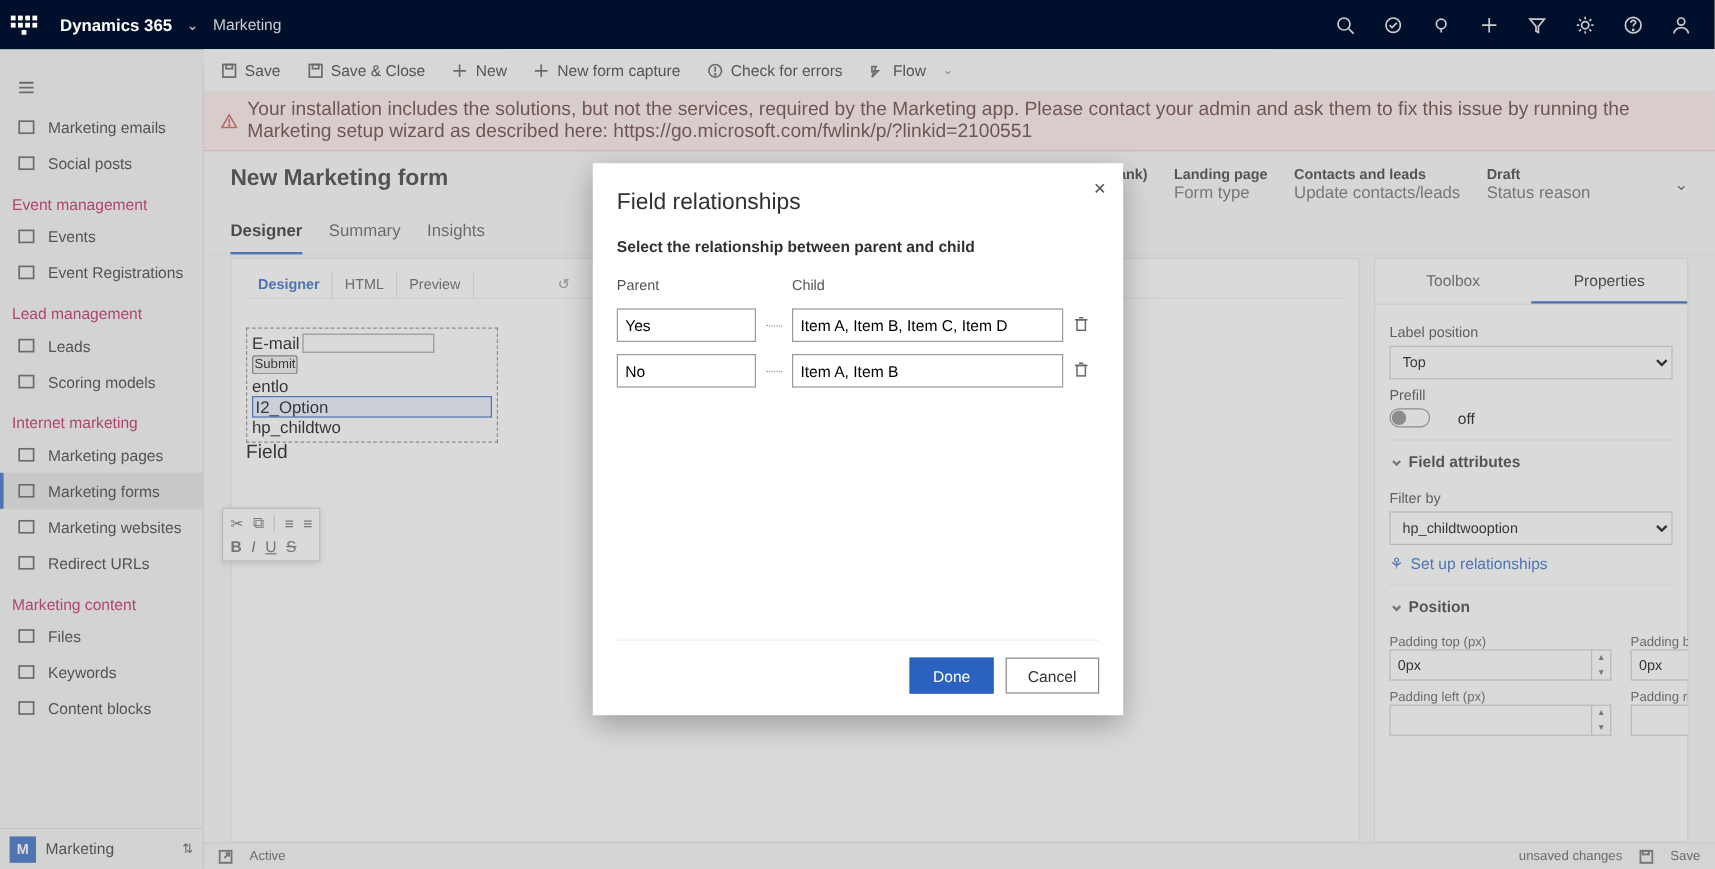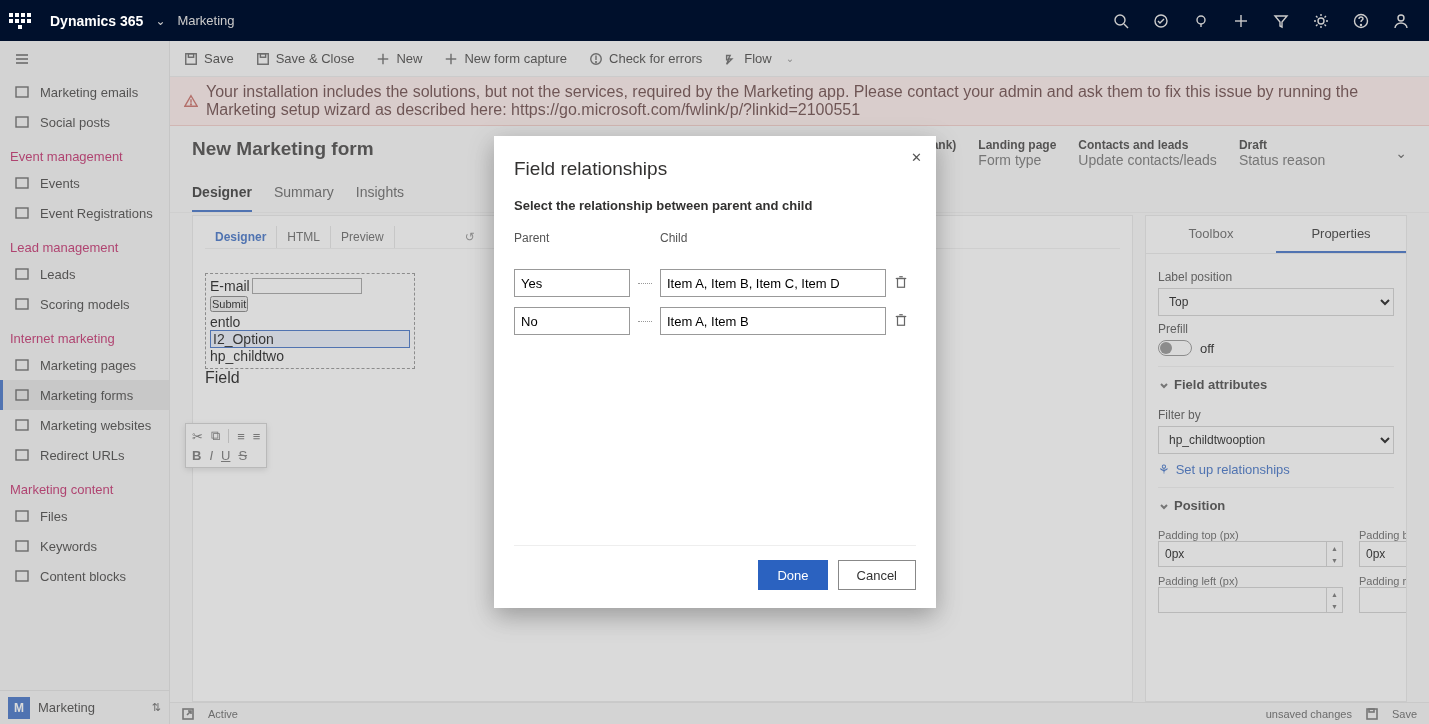--- a/index.html
+++ b/index.html
@@ -10,21 +10,21 @@
 .topbar .waffle { width: 24px; height: 24px; display: flex; flex-wrap: wrap; gap: 2px; align-content: center; justify-content: center; margin-right: 18px; }
 .topbar .waffle span { width: 4px; height: 4px; background: #fff; }
 .topbar .brand { font-weight: 600; margin-right: 6px; }
 .topbar .chevdown { margin: 0 12px 0 6px; font-size: 12px; color: #ccc; }
 .topbar .module { color: #ccc; font-size: 13px; }
 .topbar .spacer { flex: 1; }
 .topbar .ticon { width: 40px; height: 41px; display: flex; align-items: center; justify-content: center; color: #ccc; font-size: 16px; }
 .ticon svg { width: 16px; height: 16px; stroke: #ccc; fill: none; stroke-width: 1.4; }
 
 
-.leftnav { position: absolute; top: 41px; left: 0; width: 170px; bottom: 0; background: #f4f4f4; border-right: 1px solid #e0e0e0; font-size: 13px; color: #323130; overflow: hidden; }
+.leftnav { position: absolute; top: 55px; left: 0; width: 170px; bottom: 0; background: #f4f4f4; border-right: 1px solid #e0e0e0; font-size: 13px; color: #323130; overflow: hidden; }
 .leftnav .ham { height: 36px; display: flex; align-items: center; padding-left: 14px; }
 .leftnav .ham svg { width: 16px; height: 16px; stroke: #555; stroke-width: 1.6; fill: none; }
 .nav-item { display: flex; align-items: center; height: 30px; padding: 0 10px 0 14px; cursor: pointer; gap: 10px; white-space: nowrap; overflow: hidden; text-overflow: ellipsis; }
 .nav-item.active { background: #e3e3e3; border-left: 3px solid #2b62c0; padding-left: 11px; }
 .nav-section { padding: 12px 10px 4px 10px; font-weight: 400; font-size: 13px; color: #be185d; }
 .nav-item svg { width: 16px; height: 16px; stroke: #555; fill: none; stroke-width: 1.4; flex-shrink: 0; }
 
 .area-switch { position: absolute; bottom: 0; left: 0; right: 0; height: 34px; display: flex; align-items: center; padding: 0 8px; background: #f4f4f4; border-top: 1px solid #e0e0e0; gap: 8px; }
 .area-switch .badge { width: 22px; height: 22px; background: #2b62c0; color: #fff; display: flex; align-items: center; justify-content: center; font-size: 12px; font-weight: 600; }
 .area-switch .chev { margin-left: auto; font-size: 11px; color: #555; }
@@ -74,21 +74,21 @@
 
 .rightpanel { width: 262px; background:#fff; border:1px solid #e6e6e6; font-size:13px; display:flex; flex-direction:column; }
 .rp-tabs { display:flex; border-bottom:1px solid #e8e8e8; }
 .rp-tabs div { flex:1; text-align:center; padding:10px 0; font-size:13px; color:#555; cursor:pointer;}
 .rp-tabs div.act { color:#222; border-bottom:2px solid #2b62c0;}
 .rp-body { padding: 10px 12px; overflow:auto; flex:1;}
 .rp-label { font-size:12px; color:#444; margin: 6px 0 4px 0;}
 .rp-body select, .rp-body input.txt { width:100%; height:28px; border:1px solid #ccc; font-size:12px; padding:0 6px; background:#fff;}
 .toggle { width:34px; height:16px; border:1px solid #888; border-radius:9px; position:relative;}
 .toggle::after { content:""; width:12px; height:12px; background:#888; border-radius:50%; position:absolute; left:1px; top:1px;}
-.tgrow { display:flex; align-items:center; gap:8px;}
+.tgrow { display:flex; align-items:center; gap:23px;}
 .section-hdr { display:flex; align-items:center; gap:4px; padding:10px 0; border-top:1px solid #eee; margin-top:10px; font-weight:600; font-size:13px; color:#333;}
 .section-hdr svg{ width:12px; height:12px; stroke:#666; fill:none; stroke-width:2;}
 .link { color:#2b62c0; font-size:13px; display:flex; align-items:center; gap:6px; margin-top:8px; cursor:pointer;}
 .pad-grid { display:grid; grid-template-columns:1fr 1fr; gap:8px 16px; margin-top:6px;}
 .pad-grid .pl { font-size:11px; color:#555;}
 .spin { display:flex;}
 .spin input { flex:1; height:26px; border:1px solid #ccc; font-size:12px; padding:0 6px;}
 .spin .ar { width:16px; display:flex; flex-direction:column; border:1px solid #ccc; border-left:none;}
 .spin .ar span { flex:1; font-size:7px; display:flex; align-items:center; justify-content:center; color:#666;}
 
@@ -97,21 +97,21 @@
 .footer .sp { flex:1;}
 .footer svg { width:12px; height:12px; stroke:#666; fill:none; stroke-width:1.6;}
 
 
 .overlay { position:absolute; inset:41px 0 0 0; background:rgba(150,150,150,0.35);}
 .dialog { position:absolute; width:442px; left:494px; top:136px; background:#fff; box-shadow:0 8px 24px rgba(0,0,0,0.3); padding:22px 20px 18px 20px; font-size:13px; color:#323130;}
 .dialog h2 { font-size:19px; font-weight:400; margin-bottom:18px;}
 .dialog .close { position:absolute; right:14px; top:14px; cursor:pointer; color:#555;}
 .dialog .sub { font-weight:600; font-size:13px; margin-bottom:18px;}
 .rel-grid { display:grid; grid-template-columns:116px 14px 1fr 22px; gap:10px 8px; align-items:center;}
-.rel-grid .hdr { font-size:12px; color:#555; font-weight:400; margin-bottom:14px;}
+.rel-grid .hdr { font-size:12px; color:#555; font-weight:400; margin-bottom:2px;}
 .rel-grid input { height:28px; border:1px solid #999; padding:0 6px; font-size:13px; width:100%;}
 .rel-grid .dots { border-top:1px dotted #999; height:1px;}
 .rel-grid .del svg { width:14px; height:14px; stroke:#666; fill:none; stroke-width:1.4; cursor:pointer;}
 .dlg-buttons { display:flex; justify-content:flex-end; gap:10px; margin-top:210px; border-top:1px solid #eee; padding-top:14px;}
 .btn { height:30px; padding:0 18px; font-size:13px; cursor:pointer; display:flex; align-items:center;}
 .btn.primary { background:#2b62c0; color:#fff; border:1px solid #2b62c0;}
 .btn.secondary { background:#fff; border:1px solid #888; color:#333;}
 </style>
 </head>
 <body>

